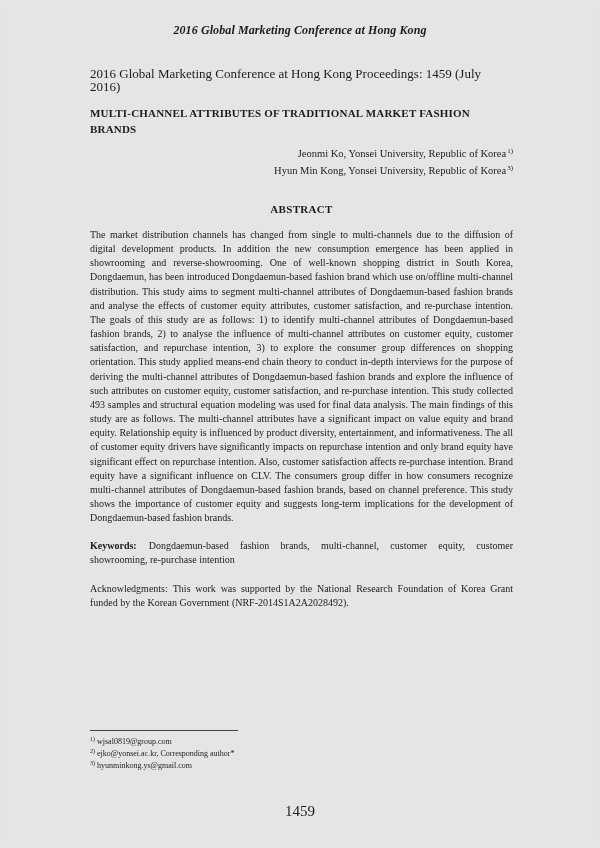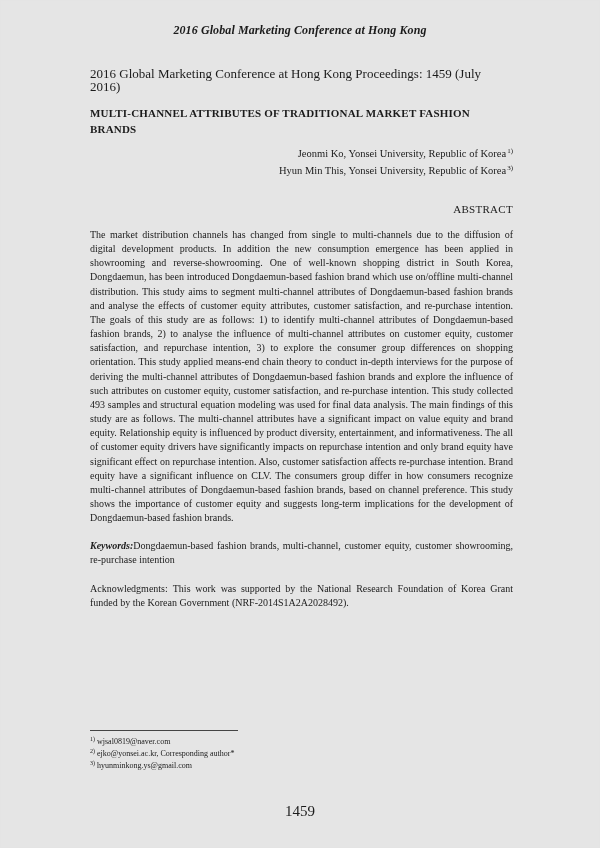--- a/index.html
+++ b/index.html
@@ -61,44 +61,43 @@
     font-size: 7px;
     position: relative;
     top: -4px;
     margin-left: 1px;
   }
   .abstract-heading {
     position: absolute;
     top: 202px;
     left: 89px;
     width: 423px;
-    text-align: right;
+    text-align: center;
     font-size: 11px;
-    font-weight: normal;
+    font-weight: bold;
     letter-spacing: 0.3px;
   }
   .body-col {
     position: absolute;
     top: 227px;
     left: 89px;
     width: 423px;
     font-size: 10px;
     line-height: 14.15px;
   }
   .body-col p {
     margin: 0;
     text-align: justify;
   }
   .para-gap {
     margin-top: 14px !important;
   }
   .kw-label {
     font-weight: bold;
-    font-style: italic;
-    margin-right: 0;
+    margin-right: 12px;
   }
   .ack-label {
     font-weight: normal;
     margin-right: 5px;
   }
   .footnotes {
     position: absolute;
     top: 729px;
     left: 89px;
     width: 423px;
@@ -136,35 +135,35 @@
   <div class="running-head">2016 Global Marketing Conference at Hong Kong</div>
 
   <div class="proceedings-block">
     <div>2016 Global Marketing Conference at Hong Kong Proceedings: 1459 (July 2016)</div>
   </div>
 
   <div class="paper-title">MULTI-CHANNEL ATTRIBUTES OF TRADITIONAL MARKET FASHION BRANDS</div>
 
   <div class="authors-block">
     <div><span>Jeonmi Ko, Yonsei University, Republic of Korea</span><span class="author-sup">1)</span></div>
-    <div><span>Hyun Min This, Yonsei University, Republic of Korea</span><span class="author-sup">3)</span></div>
+    <div><span>Hyun Min Kong, Yonsei University, Republic of Korea</span><span class="author-sup">3)</span></div>
   </div>
 
   <div class="abstract-heading">ABSTRACT</div>
 
   <div class="body-col">
     <p>The market distribution channels has changed from single to multi-channels due to the diffusion of digital development products. In addition the new consumption emergence has been applied in showrooming and reverse-showrooming. One of well-known shopping district in South Korea, Dongdaemun, has been introduced Dongdaemun-based fashion brand which use on/offline multi-channel distribution. This study aims to segment multi-channel attributes of Dongdaemun-based fashion brands and analyse the effects of customer equity attributes, customer satisfaction, and re-purchase intention. The goals of this study are as follows: 1) to identify multi-channel attributes of Dongdaemun-based fashion brands, 2) to analyse the influence of multi-channel attributes on customer equity, customer satisfaction, and repurchase intention, 3) to explore the consumer group differences on shopping orientation. This study applied means-end chain theory to conduct in-depth interviews for the purpose of deriving the multi-channel attributes of Dongdaemun-based fashion brands and explore the influence of such attributes on customer equity, customer satisfaction, and re-purchase intention. This study collected 493 samples and structural equation modeling was used for final data analysis. The main findings of this study are as follows. The multi-channel attributes have a significant impact on value equity and brand equity. Relationship equity is influenced by product diversity, entertainment, and informativeness. The all of customer equity drivers have significantly impacts on repurchase intention and only brand equity have significant effect on repurchase intention. Also, customer satisfaction affects re-purchase intention. Brand equity have a significant influence on CLV. The consumers group differ in how consumers recognize multi-channel attributes of Dongdaemun-based fashion brands, based on channel preference. This study shows the importance of customer equity and suggests long-term implications for the development of Dongdaemun-based fashion brands.</p>
 
     <p class="para-gap"><span class="kw-label">Keywords:</span><span>Dongdaemun-based fashion brands, multi-channel, customer equity, customer showrooming, re-purchase intention</span></p>
 
     <p class="para-gap"><span class="ack-label">Acknowledgments:</span><span>This work was supported by the National Research Foundation of Korea Grant funded by the Korean Government (NRF-2014S1A2A2028492).</span></p>
   </div>
 
   <div class="footnotes">
     <hr class="footnote-rule">
-    <div class="footnote-item"><span class="footnote-sup">1)</span><span>wjsal0819@naver.com</span></div>
+    <div class="footnote-item"><span class="footnote-sup">1)</span><span>wjsal0819@group.com</span></div>
     <div class="footnote-item"><span class="footnote-sup">2)</span><span>ejko@yonsei.ac.kr, Corresponding author*</span></div>
     <div class="footnote-item"><span class="footnote-sup">3)</span><span>hyunminkong.ys@gmail.com</span></div>
   </div>
 
   <div class="page-number">1459</div>
 
 </div>
 
 </body></html>

